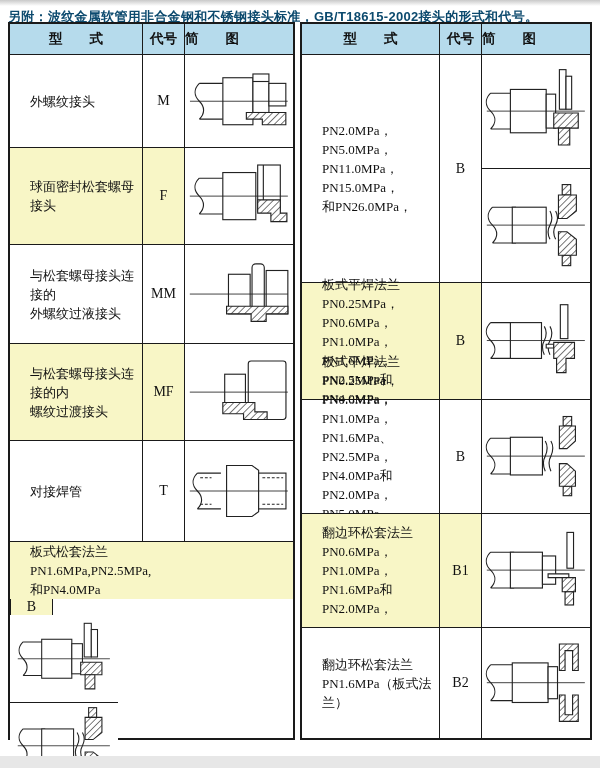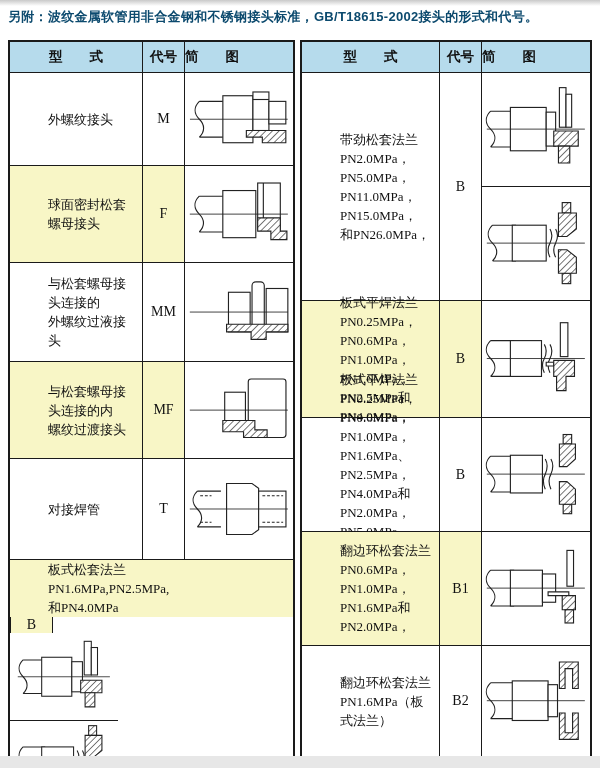--- a/index.html
+++ b/index.html
@@ -5,31 +5,31 @@
   html,body{margin:0;padding:0;}
   body{
     width:600px;height:768px;position:relative;background:#ffffff;
     font-family:"Liberation Sans",sans-serif;overflow:hidden;
   }
   .top-strip{position:absolute;left:0;top:0;width:600px;height:6px;
     background:linear-gradient(#c9c9c9,#ffffff);}
   .bottom-strip{position:absolute;left:0;top:756px;width:600px;height:12px;background:#e7e7e7;}
   .title{position:absolute;left:8px;top:8px;font-size:13px;font-weight:bold;color:#0c4a6e;
     letter-spacing:.3px;white-space:nowrap;}
-  .tables{position:absolute;left:8px;top:40px;display:flex;gap:5px;}
+  .tables{position:absolute;left:8px;top:22px;display:flex;gap:5px;}
   .tbl{border:2px solid var(--border);background:#fff;box-sizing:border-box;}
   .tbl.t0{width:287px;}
   .tbl.t1{width:292px;}
   .hdr,.row{display:flex;box-sizing:border-box;}
   .hdr{height:31px;background:var(--hdr);border-bottom:1.5px solid var(--border);}
   .row{border-bottom:1px solid var(--border);}
   .row:last-child{border-bottom:none;}
   .cell{box-sizing:border-box;}
   .c-type{flex:1;display:flex;flex-direction:column;justify-content:center;
-    padding-left:38px;padding-right:4px;}
+    padding-left:20px;padding-right:4px;}
   .c-type .ln{font-family:"Liberation Serif",serif;font-size:13px;line-height:19px;color:#111;}
   .c-code{width:43px;border-left:1px solid var(--border);border-right:1.5px solid var(--border);
     display:flex;align-items:center;justify-content:center;
     font-family:"Liberation Serif",serif;font-size:14px;color:#111;}
   .c-diag{width:108px;background:#fff;display:flex;flex-direction:column;}
   .sub{flex:1;display:flex;align-items:center;justify-content:center;overflow:hidden;}
   .sub+.sub{border-top:1px solid var(--border);}
   .hdr .c-type{flex-direction:row;justify-content:center;align-items:center;padding:0;}
   .hdr .hl-txt,.hdr .c-code,.hdr .c-diag{font-family:"Liberation Sans",sans-serif;}
   .hdr .htxt{font-size:13.5px;font-weight:bold;color:#111;}
@@ -246,21 +246,20 @@
         </div>
         <div class="cell c-code">
           <div class="htxt">代号</div>
         </div>
         <div class="cell c-diag">
           <div class="htxt">简　　图</div>
         </div>
       </div>
       <div class="row" style="height: 228px;">
         <div class="cell c-type">
-          <div class="ln">带劲松套法兰</div>
           <div class="ln">PN2.0MPa， PN5.0MPa，</div>
           <div class="ln">PN11.0MPa， PN15.0MPa，</div>
           <div class="ln">和PN26.0MPa，</div>
         </div>
         <div class="cell c-code">B</div>
         <div class="cell c-diag">
           <div class="sub">
             <svg viewBox="0 0 110 92" preserveAspectRatio="xMidYMid meet" style="width:96%;height:94%">
               <defs>
                 <pattern id="h7" width="5" height="5" patternUnits="userSpaceOnUse" patternTransform="rotate(45)">

